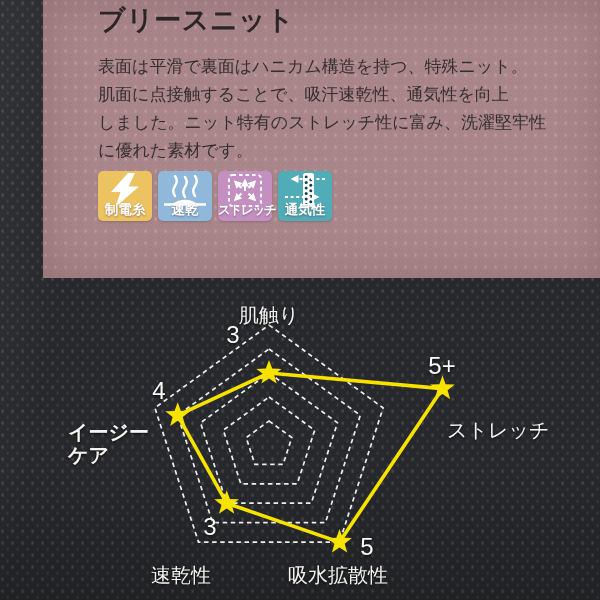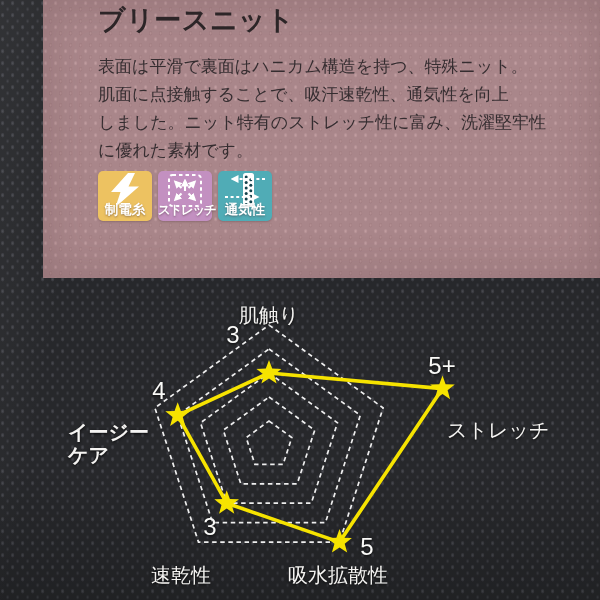--- a/index.html
+++ b/index.html
@@ -103,20 +103,32 @@
 
     <div class="features">
 
       <div class="feature" style="background-color: rgb(237, 194, 97);">
         <svg class="glyph" viewBox="0 0 54 36">
           <path d="M30 1 L13 20 H22.5 L17.5 35 L41 14.5 H30.5 L37 1 Z" fill="#fff"></path>
         </svg>
         <span class="flabel">制電糸</span>
       </div>
 
+      <div class="feature" style="background-color: rgb(143, 184, 218);">
+        <svg class="glyph" viewBox="0 0 54 36">
+          <g stroke="#fff" fill="none" stroke-width="2.4" stroke-linecap="round">
+            <path d="M17 24 q-3.5 -5 0 -10 q3.5 -5 0 -10"></path>
+            <path d="M27 25 q-3.5 -5 0 -10 q3.5 -5 0 -10"></path>
+            <path d="M37 24 q-3.5 -5 0 -10 q3.5 -5 0 -10"></path>
+          </g>
+          <path d="M14 32 q13 -8.5 26 0 z" fill="#fff"></path>
+          <path d="M6 32.5 H48" stroke="#fff" stroke-width="2.6"></path>
+        </svg>
+        <span class="flabel">速乾</span>
+      </div>
 
 
       <div class="feature" style="background-color: rgb(195, 144, 193);">
         <svg class="glyph" viewBox="0 0 54 36">
           <rect x="11" y="3" width="32" height="31" rx="3.5" fill="none" stroke="#fff" stroke-width="2" stroke-dasharray="3.5 3"></rect>
           <g stroke="#fff" stroke-width="2.1" fill="none">
             <path d="M27 19 V9" marker-end="url(#ah)"></path>
             <path d="M23.5 16 L17.5 10" marker-end="url(#ah)"></path>
             <path d="M30.5 16 L36.5 10" marker-end="url(#ah)"></path>
             <path d="M23.5 21.5 L17.5 27.5" marker-end="url(#ah)"></path>

